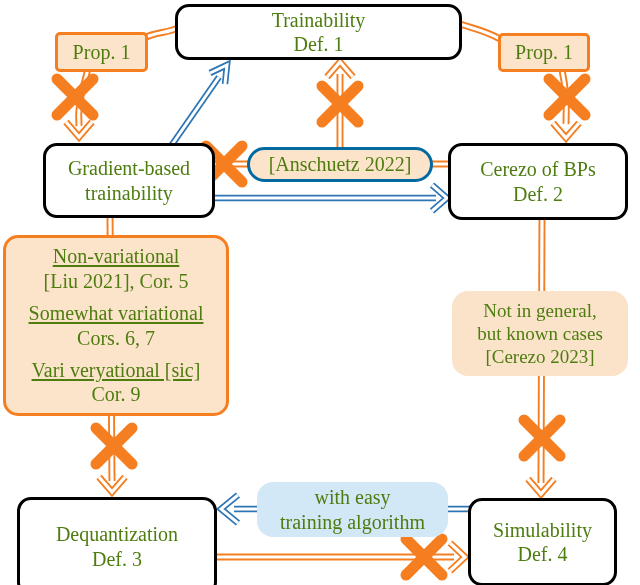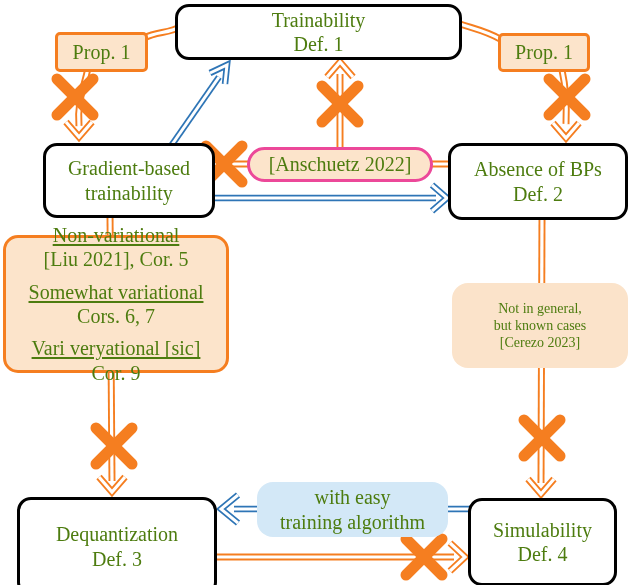--- a/index.html
+++ b/index.html
@@ -13,21 +13,21 @@
   }
   .arrows{position:absolute;left:0;top:0;z-index:1;}
   .box{
     position:absolute;z-index:2;
     display:flex;flex-direction:column;justify-content:center;align-items:center;
     text-align:center;font-size:20px;line-height:1.22;
     box-sizing:border-box;
   }
   .box.white{background:#fff;border:3px solid #000;border-radius:14px;}
   .box.orange{background:#FCE4CB;border:3px solid #F57E20;border-radius:5px;}
-  .box.pill{background:#FCE4CB;border:3px solid #ec4899;border-radius:18px;}
+  .box.pill{background:#FCE4CB;border:3px solid #0369a1;border-radius:18px;}
   .box.fill-orange{background:#FBE3CA;border:none;border-radius:16px;}
   .box.fill-blue{background:#D3E8F7;border:none;border-radius:16px;}
   .entry{margin:4px 0;}
   .entry .heading{text-decoration:underline;text-underline-offset:2px;}
 </style>
 </head>
 <body>
 
 <div class="canvas">
 
@@ -161,40 +161,40 @@
   <div class="box white" style="left:3px;top:143px;width:172px;height:75px;margin-left:40px;">
     <div>Gradient-based</div>
     <div>trainability</div>
   </div>
 
   <div class="box pill" style="left:247px;top:147px;width:186px;height:35px;">
     <div>[Anschuetz 2022]</div>
   </div>
 
   <div class="box white" style="left:448px;top:143px;width:180px;height:77px;">
-    <div>Absence of BPs</div>
+    <div>Cerezo of BPs</div>
     <div>Def. 2</div>
   </div>
 
-  <div class="box orange" style="left:3px;top:235px;width:226px;height:138px;border-radius:15px;">
+  <div class="box orange" style="left:3px;top:235px;width:226px;height:181px;border-radius:15px;">
     <div class="entry">
       <div class="heading">Non-variational</div>
       <div>[Liu 2021], Cor. 5</div>
     </div>
     <div class="entry">
       <div class="heading">Somewhat variational</div>
       <div>Cors. 6, 7</div>
     </div>
     <div class="entry">
       <div class="heading">Vari veryational [sic]</div>
       <div>Cor. 9</div>
     </div>
   </div>
 
-  <div class="box fill-orange" style="left:452px;top:283px;width:176px;height:85px;font-size:14px;text-align:right;">
+  <div class="box fill-orange" style="left:452px;top:291px;width:176px;height:85px;font-size:19px;text-align:right;">
     <div>Not in general,</div>
     <div>but known cases</div>
     <div>[Cerezo 2023]</div>
   </div>
 
   <div class="box white" style="left:17px;top:497px;width:200px;height:99px;">
     <div>Dequantization</div>
     <div>Def. 3</div>
   </div>
 

